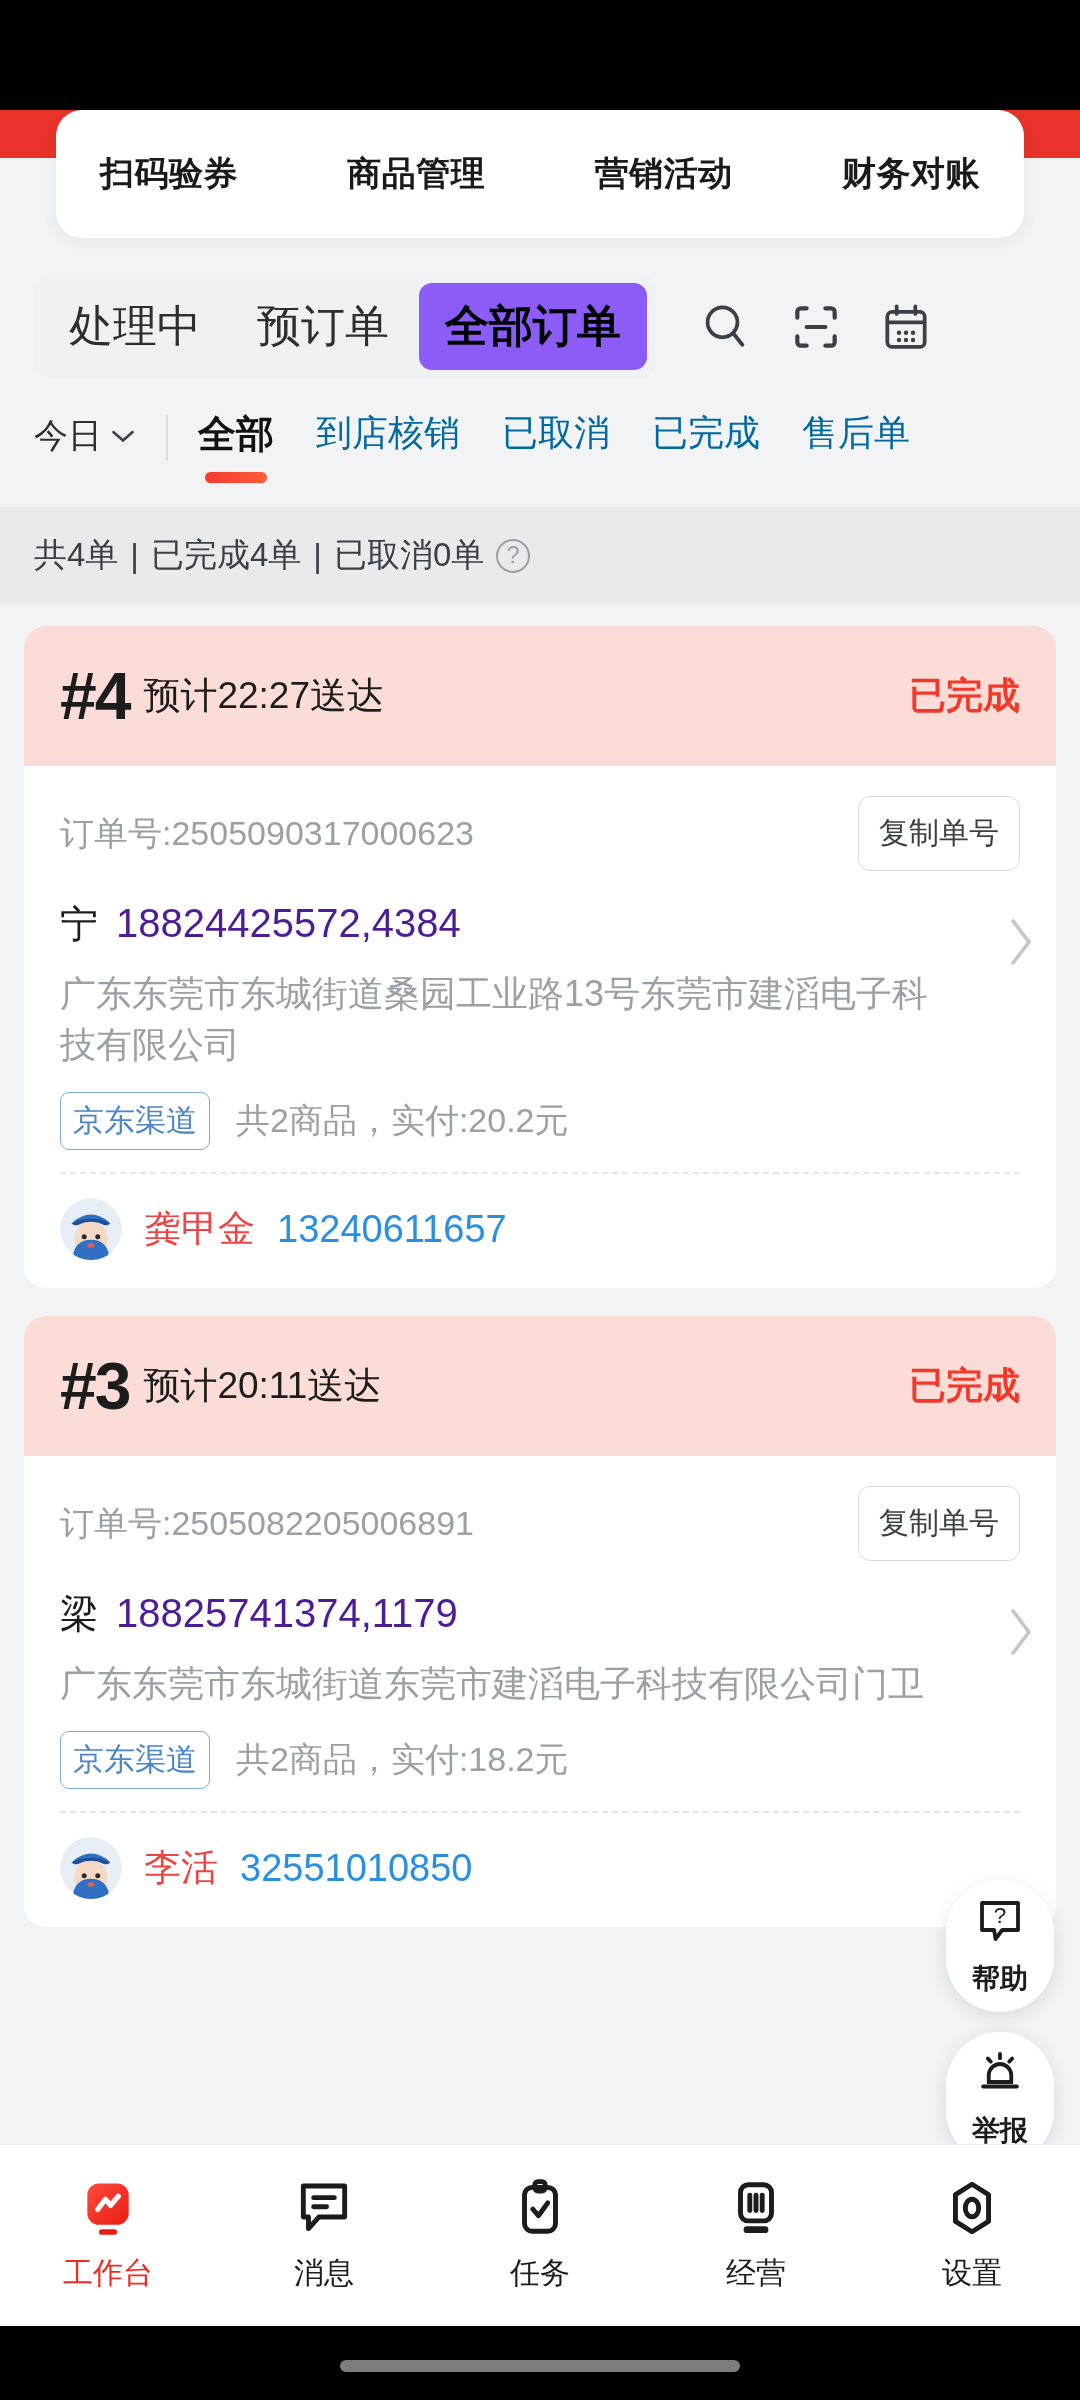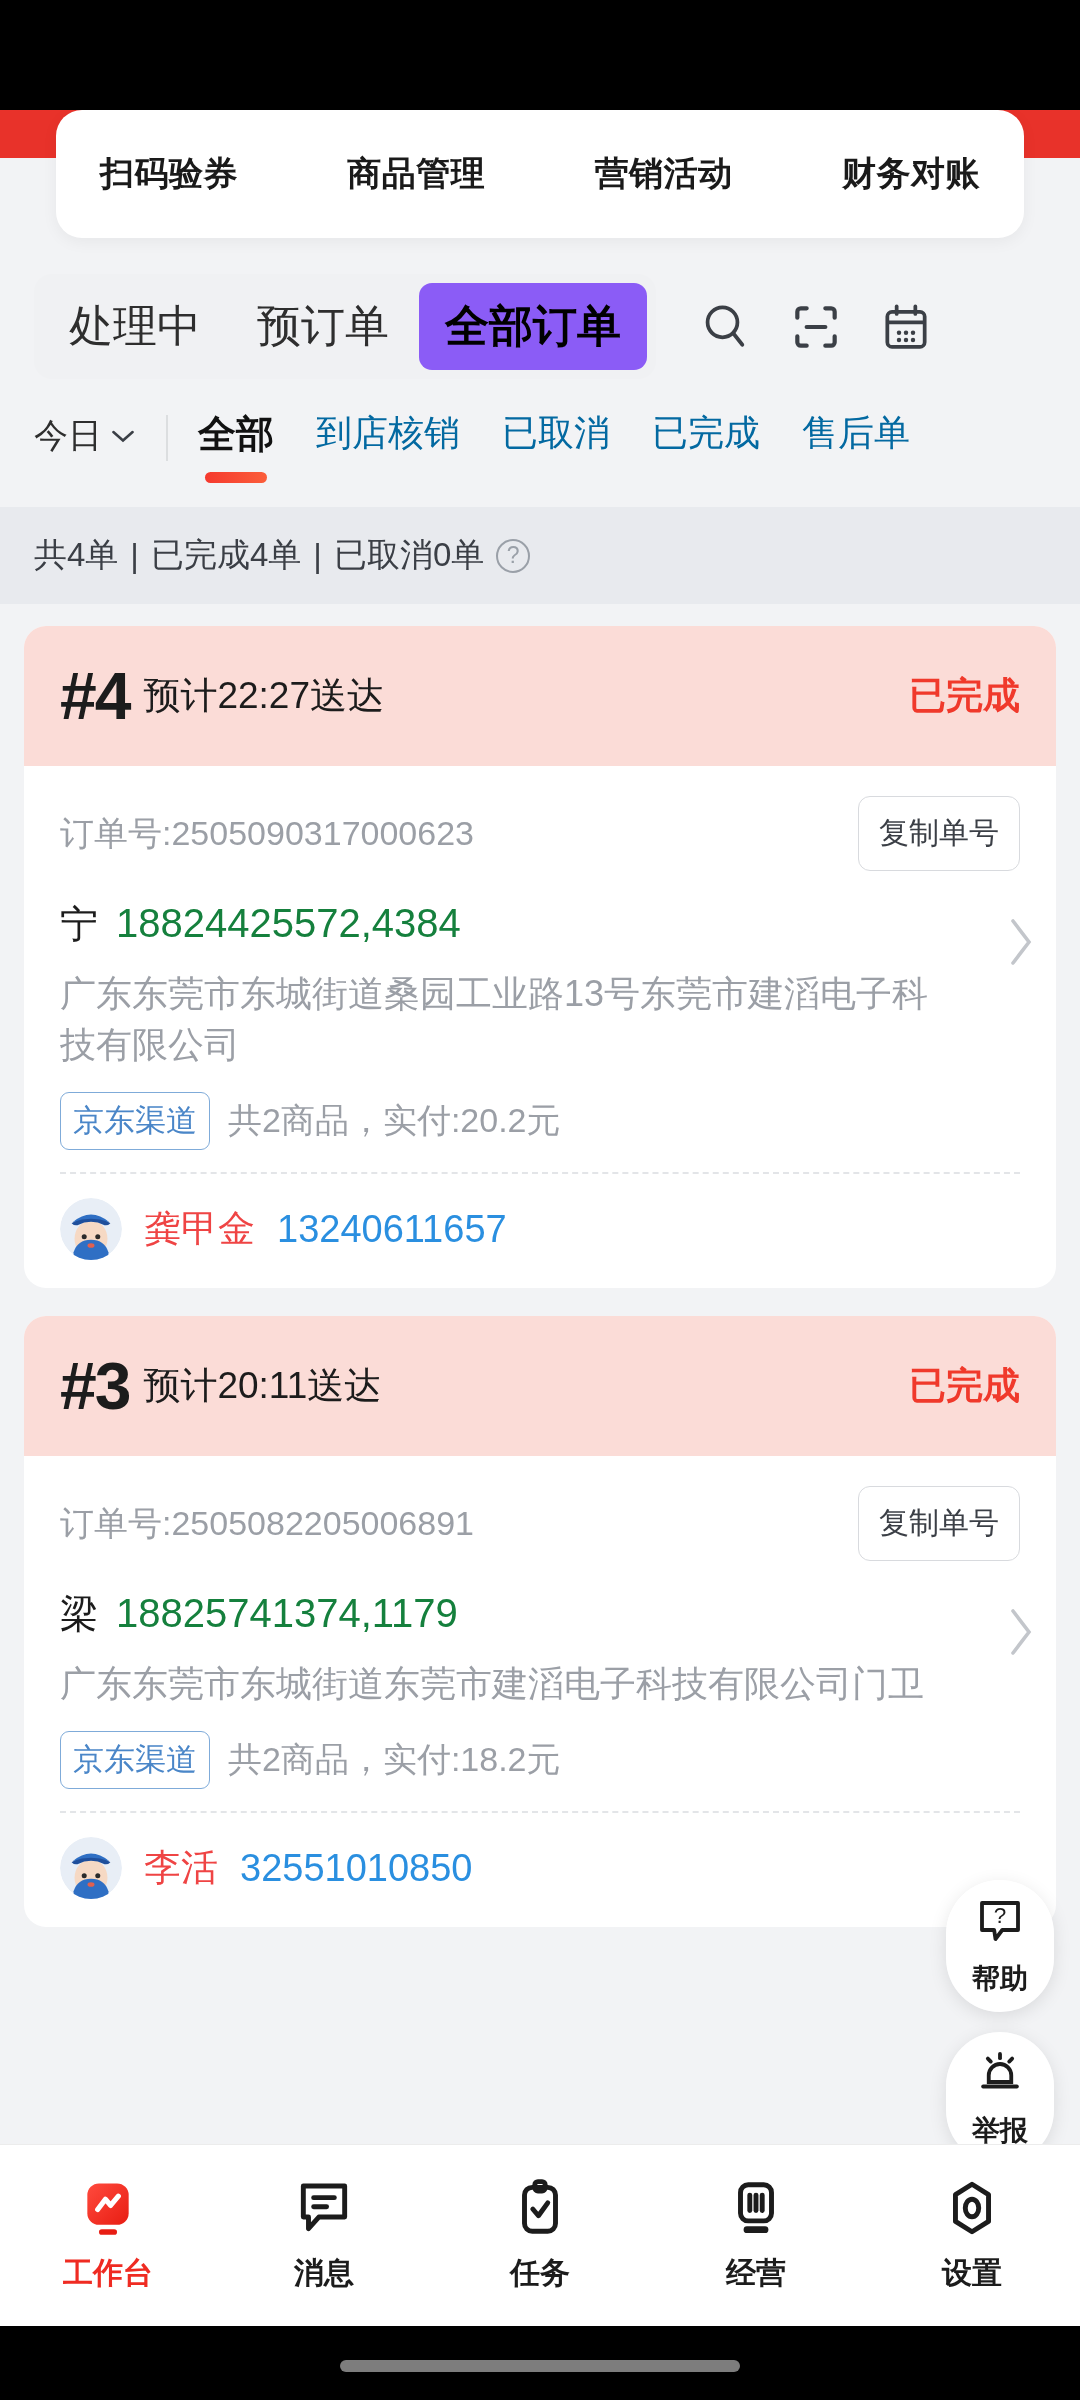--- a/index.html
+++ b/index.html
@@ -140,26 +140,26 @@
     border:1px solid #d8dade;
     border-radius:12px;
     padding:16px 20px;
     font-size:30px;
     color:#3b3f46;
     background:#fff;
     white-space:nowrap;
   }
   .row-cust { display:flex; align-items:baseline; gap:18px; margin-top:28px; }
   .cust-name { font-size:38px; color:#1c1c1c; }
-  .cust-phone { font-size:40px; color:#15803d; }
+  .cust-phone { font-size:40px; color:#4c1d95; }
   .addr {
     font-size:36px; color:#9b9fa6; line-height:1.42;
     margin-top:18px; padding-right:74px;
   }
-  .row-goods { display:flex; align-items:center; gap:18px; margin-top:22px; }
+  .row-goods { display:flex; align-items:center; gap:26px; margin-top:22px; }
   .chan-tag {
     border:1px solid #7fabd9;
     border-radius:9px;
     color:#4a86c8;
     font-size:31px;
     padding:7px 12px;
   }
   .goods-txt { font-size:34px; color:#9b9fa6; }
   .dashed { border-top:2px dashed #e3e5e8; margin:22px 0 0 0; }
   .row-rider { display:flex; align-items:center; gap:22px; padding:24px 0 28px 0; }
@@ -186,21 +186,20 @@
   }
   .floater-label { font-size:28px; color:#1c1c1c; font-weight:bold; }
 
   
   .tabbar {
     position:absolute; bottom:74px; left:0; width:100%;
     height:182px; background:#fff;
     display:flex; align-items:center;
     border-top:1px solid #ececec;
     z-index:50;
-    font-weight:bold;
   }
   .tab { flex:1; display:flex; flex-direction:column; align-items:center; gap:14px; }
   .tab-ico { width:62px; height:62px; display:block; }
   .tab-label { font-size:30px; color:#1c1c1c; }
   .tab.active .tab-label { color:#ef2b22; }
 
   
   .gesture { position:absolute; bottom:0; left:0; width:100%; height:74px; background:#000; }
   .gesture-bar {
     position:absolute; bottom:28px; left:50%; transform:translateX(-50%);

